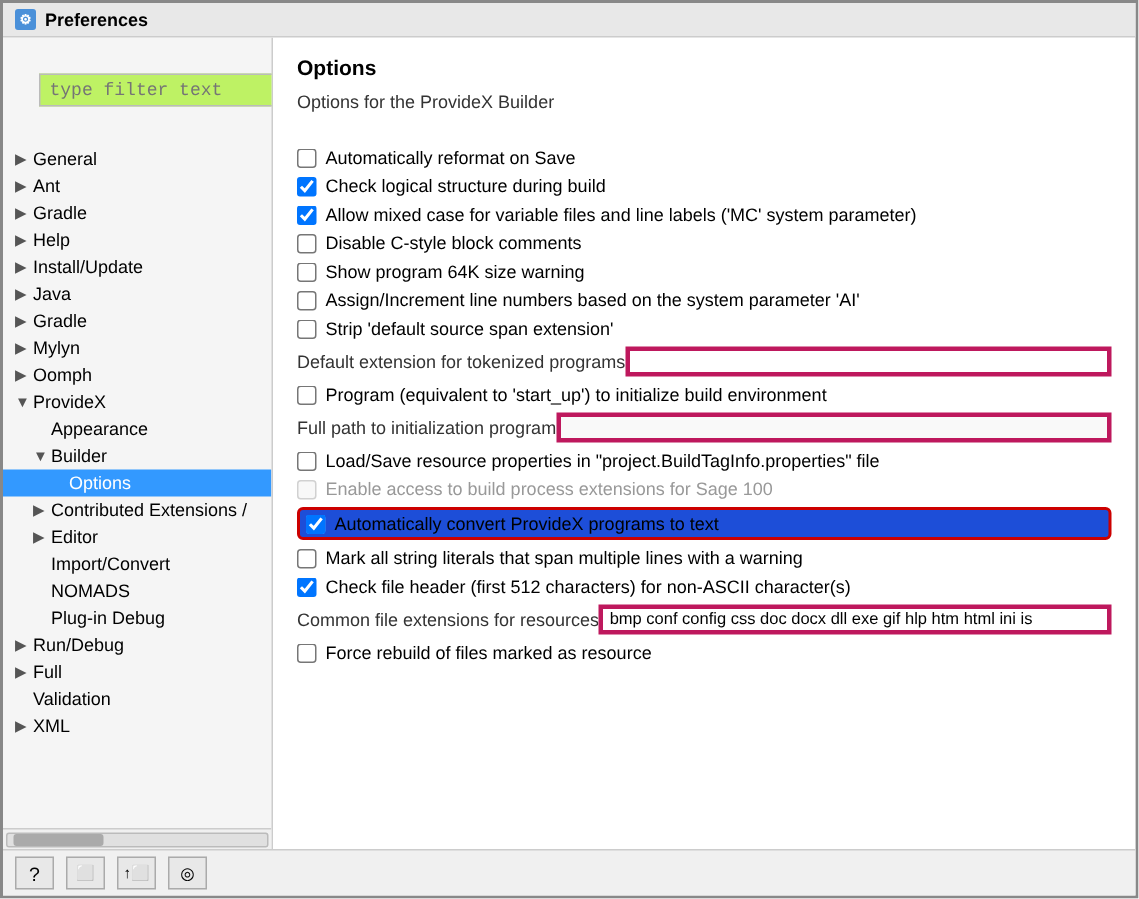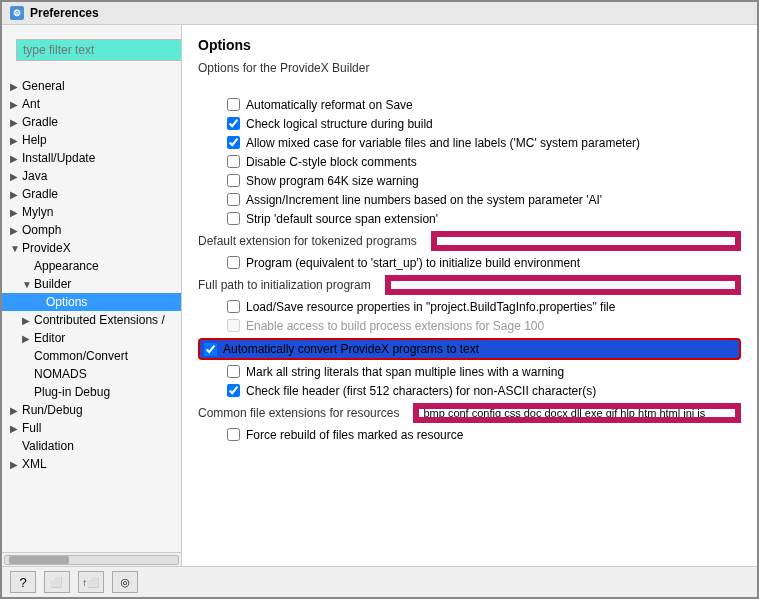--- a/index.html
+++ b/index.html
@@ -48,26 +48,27 @@
     .sidebar {
       width: 180px;
       min-width: 180px;
       background: #f5f5f5;
       border-right: 1px solid #ccc;
       display: flex;
       flex-direction: column;
       overflow: hidden;
     }
     .filter-input {
-      margin: 14px;
+      margin: 24px;
       padding: 3px 6px;
       border: 1px solid #bbb;
       font-size: 12px;
       width: calc(100% - 12px);
-      background: #5eead4;
+      background: #bef264;
+      font-family: Liberation Mono, monospace;
     }
     .tree {
       flex: 1;
       overflow-y: auto;
       overflow-x: hidden;
       padding: 2px 0;
     }
     .tree-item {
       padding: 2px 4px 2px 8px;
       cursor: pointer;
@@ -100,48 +101,47 @@
       margin-bottom: 8px;
       color: #000;
     }
     .section-subtitle {
       font-size: 12px;
       margin-bottom: 23px;
       color: #333;
     }
     .option-row {
       display: flex;
-      align-items: flex-start;
+      align-items: flex-end;
       gap: 6px;
       margin-bottom: 5px;
       font-size: 12px;
-      margin-left: 29px;
     }
     .option-row input[type="checkbox"] {
       width: 13px;
       height: 13px;
       flex-shrink: 0;
     }
     .option-row.disabled {
       color: #999;
     }
     .field-row {
       display: flex;
       align-items: center;
-      gap: 14px;
+      gap: 0;
       margin-bottom: 5px;
     }
     .field-label {
       font-size: 12px;
       color: #333;
       white-space: nowrap;
     }
     .field-input {
       flex: 1;
-      border: 6px solid #be185d;
+      border: 3px solid #be185d;
       padding: 2px 4px;
       font-size: 12px;
       height: 20px;
     }
     .field-input.long {
       background: #f9f9f9;
     }
     .highlighted-row {
       border: 2px solid #cc0000;
       border-radius: 4px;
@@ -292,21 +292,21 @@
           <span class="tree-label">Contributed Extensions /</span>
         </div>
 
         <div class="tree-item indent2">
           <span class="tree-arrow">▶</span>
           <span class="tree-label">Editor</span>
         </div>
 
         <div class="tree-item indent2">
           <span class="tree-arrow"></span>
-          <span class="tree-label">Common/Convert</span>
+          <span class="tree-label">Import/Convert</span>
         </div>
 
         <div class="tree-item indent2">
           <span class="tree-arrow"></span>
           <span class="tree-label">NOMADS</span>
         </div>
 
         <div class="tree-item indent2">
           <span class="tree-arrow"></span>
           <span class="tree-label">Plug-in Debug</span>

